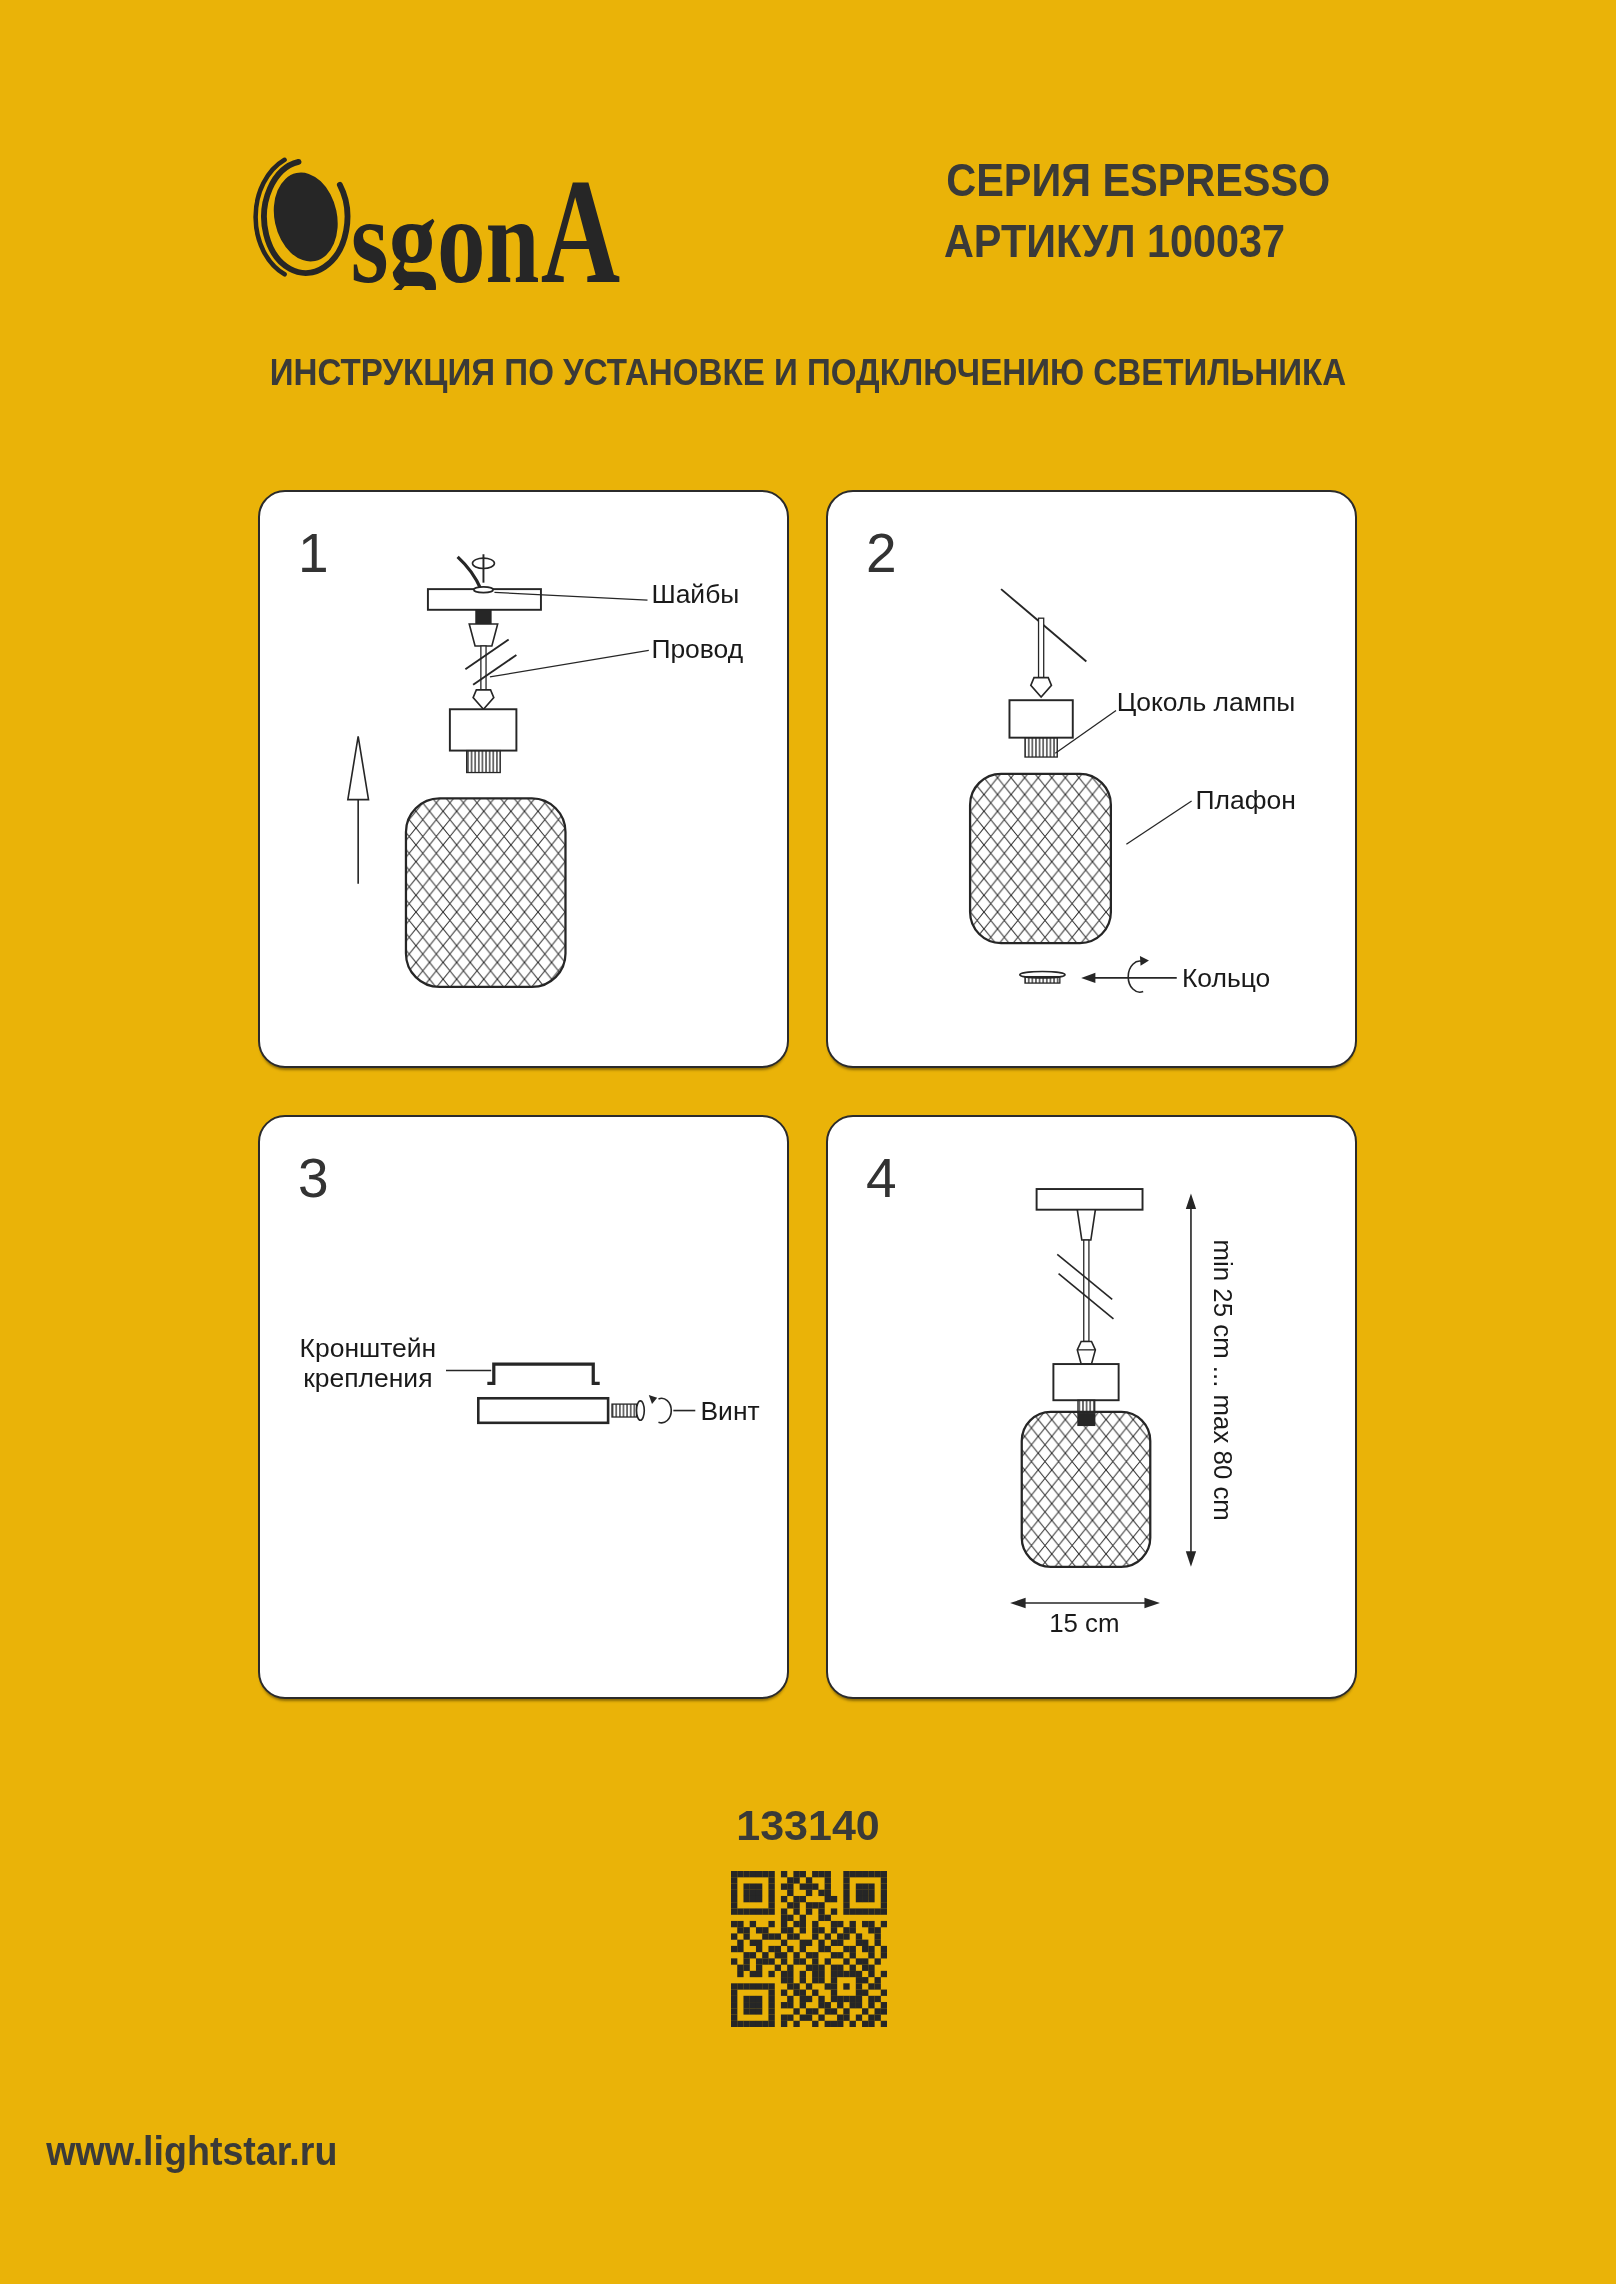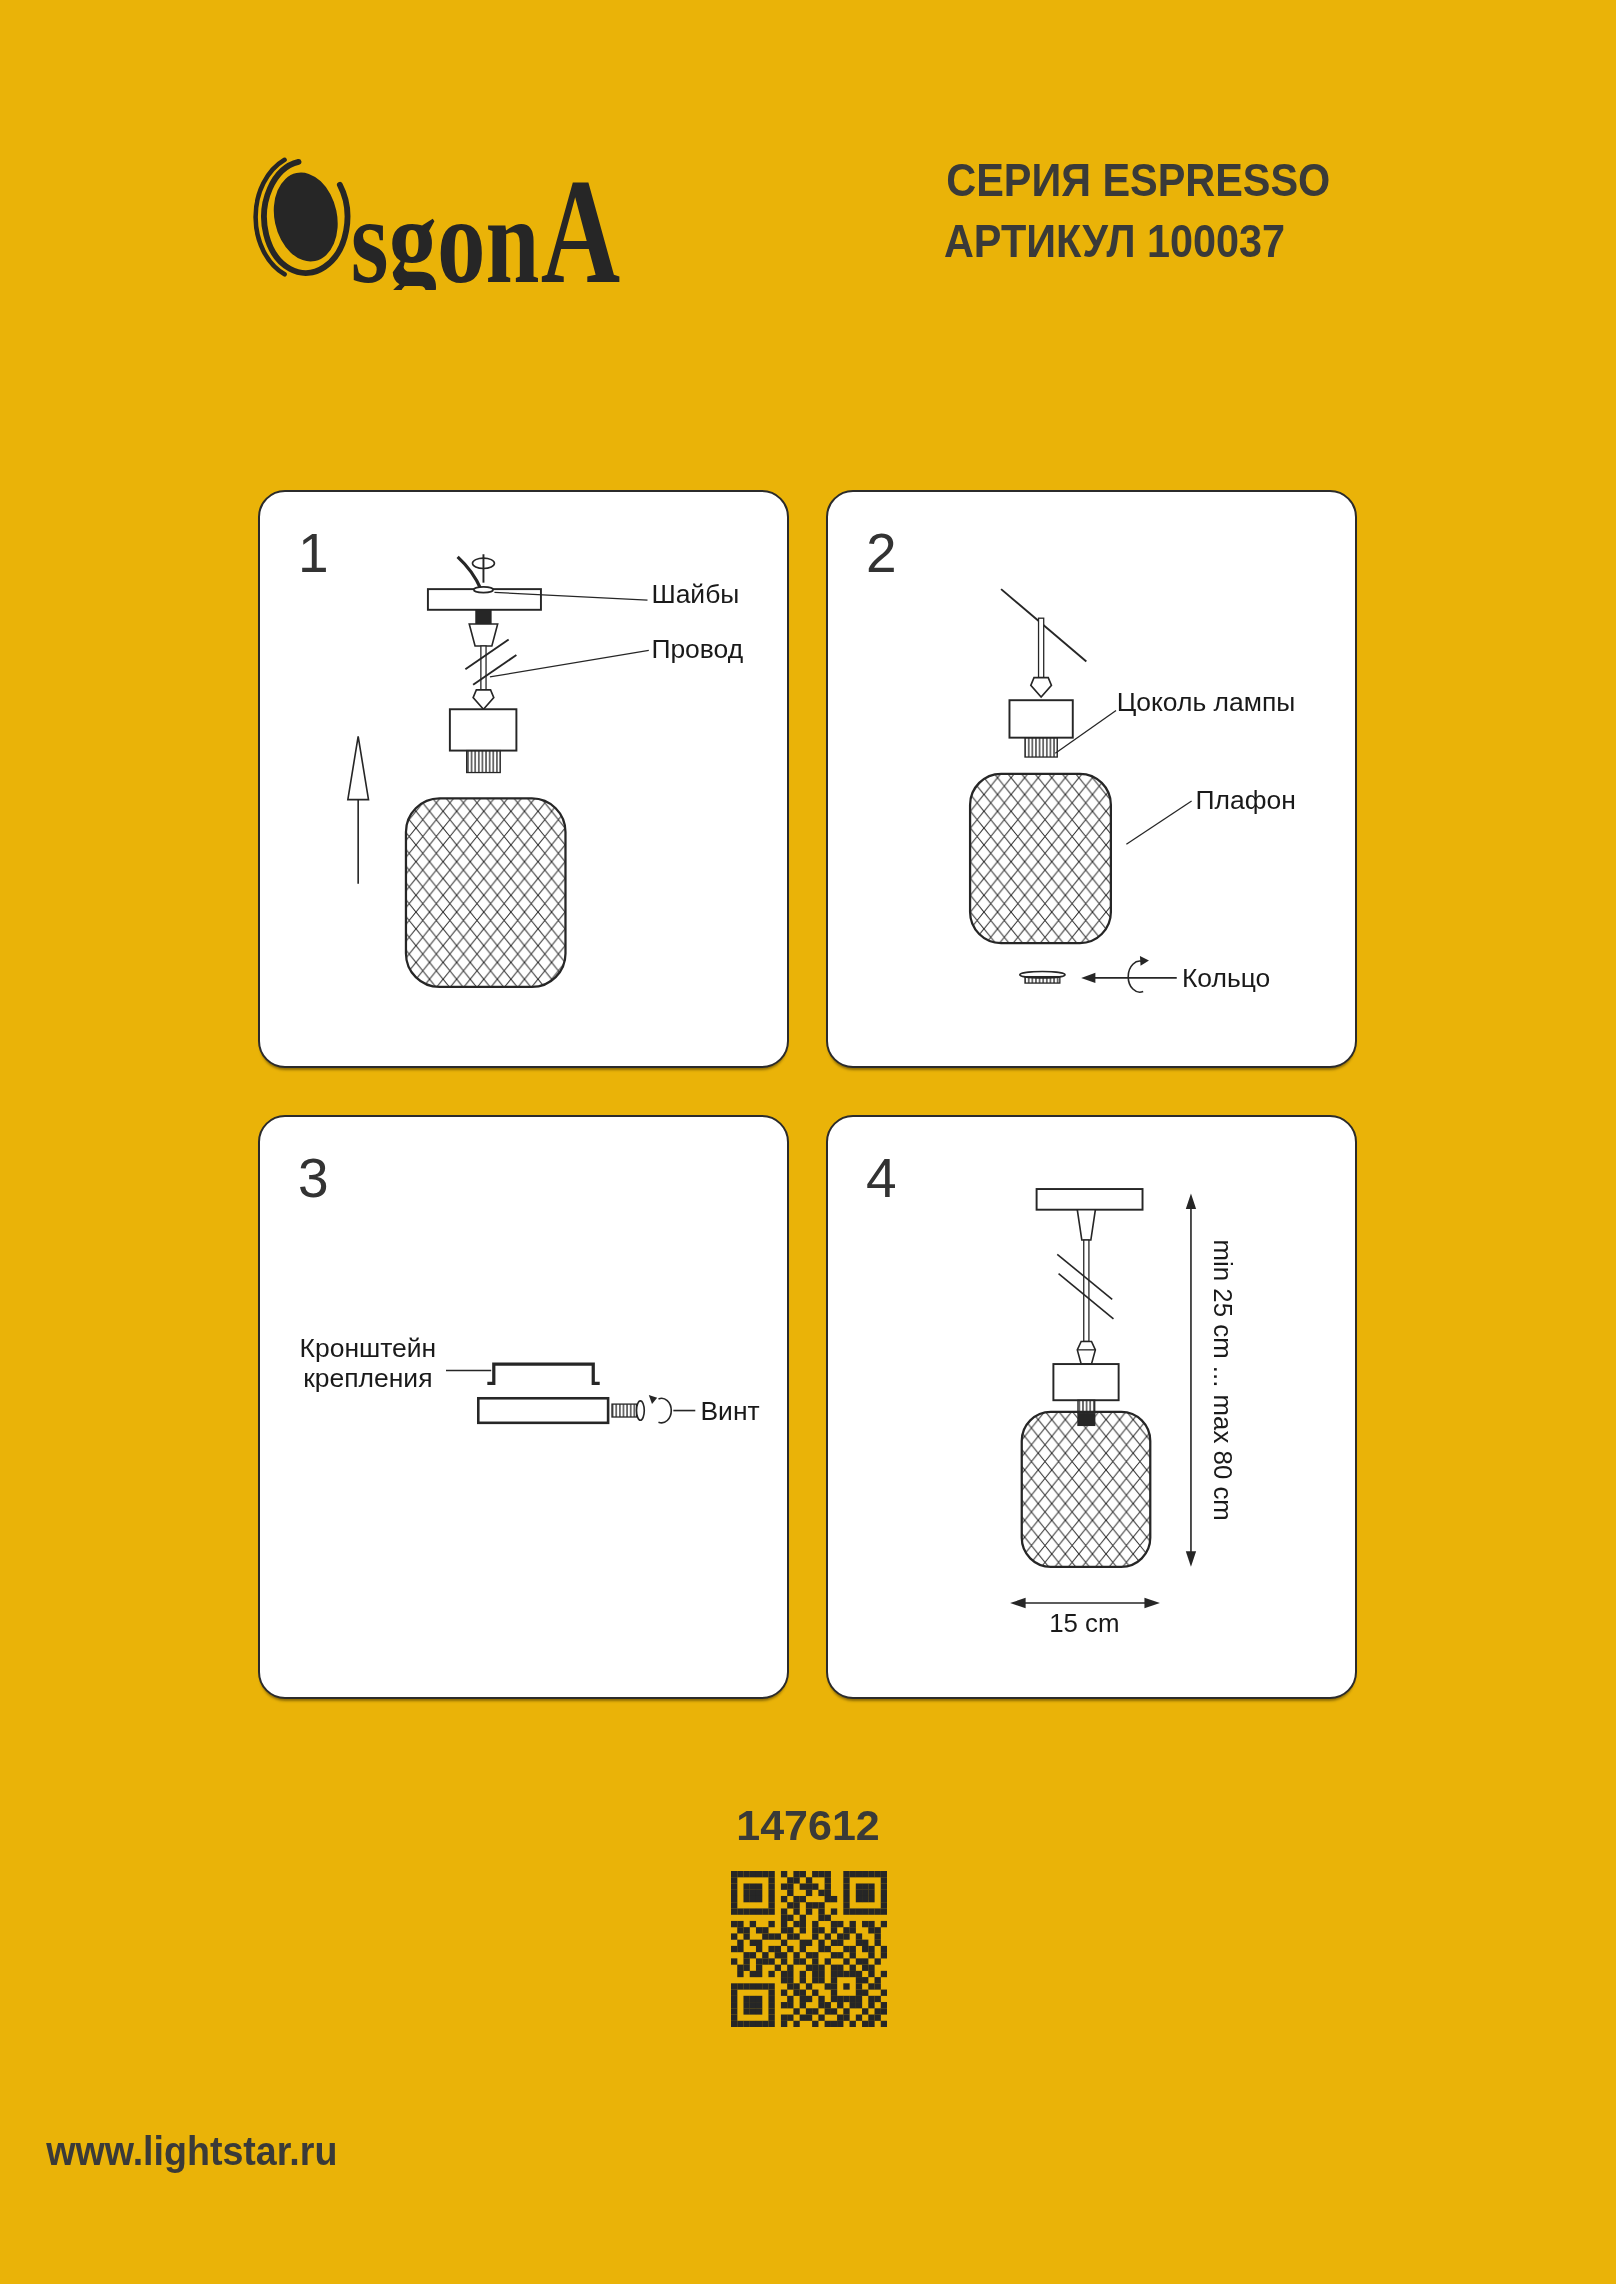--- a/index.html
+++ b/index.html
@@ -76,20 +76,23 @@
         <text x="442" y="206" font-size="230" textLength="122" lengthAdjust="spacingAndGlyphs">A</text>
       </g>
     </svg>
   </div>
 
   <div class="series-block">
     <div class="cond">СЕРИЯ ESPRESSO</div><br>
     <div class="cond">АРТИКУЛ 100037</div>
   </div>
 
+  <div class="main-title">
+    <span class="cond">ИНСТРУКЦИЯ ПО УСТАНОВКЕ И ПОДКЛЮЧЕНИЮ СВЕТИЛЬНИКА</span>
+  </div>
 
   <div class="panel" id="p1">
     <div class="step-num">1</div>
     <svg viewBox="0 0 816 888">
       <g stroke="#262626" fill="none">
 
         <path d="M 306,100 Q 330,122 342,150" stroke-width="5"></path>
         <line x1="346" y1="96" x2="346" y2="140" stroke-width="3"></line>
         <ellipse cx="346" cy="110" rx="17" ry="8" stroke-width="2.5"></ellipse>
 
@@ -185,21 +188,21 @@
 
         <line x1="296" y1="752" x2="500" y2="752" stroke-width="2.5"></line>
         <polygon points="282,752 306,744 306,760" fill="#262626" stroke="none"></polygon>
         <polygon points="514,752 490,744 490,760" fill="#262626" stroke="none"></polygon>
       </g>
       <text class="dim" transform="rotate(90 598 407)" x="598" y="407" text-anchor="middle">min 25 cm ... max 80 cm</text>
       <text class="dim" x="397" y="797" text-anchor="middle">15 cm</text>
     </svg>
   </div>
 
-  <div class="footer-article">147612</div>
+  <div class="footer-article">133140</div>
 
   <div class="qr-wrap">
     <svg id="qr-svg" viewBox="0 0 240 240" width="156" height="156">
         <rect x="0.00" y="0.00" width="9.75" height="9.75" fill="#262626"></rect>
         <rect x="9.60" y="0.00" width="9.75" height="9.75" fill="#262626"></rect>
         <rect x="19.20" y="0.00" width="9.75" height="9.75" fill="#262626"></rect>
         <rect x="28.80" y="0.00" width="9.75" height="9.75" fill="#262626"></rect>
         <rect x="38.40" y="0.00" width="9.75" height="9.75" fill="#262626"></rect>
         <rect x="48.00" y="0.00" width="9.75" height="9.75" fill="#262626"></rect>
         <rect x="57.60" y="0.00" width="9.75" height="9.75" fill="#262626"></rect>

